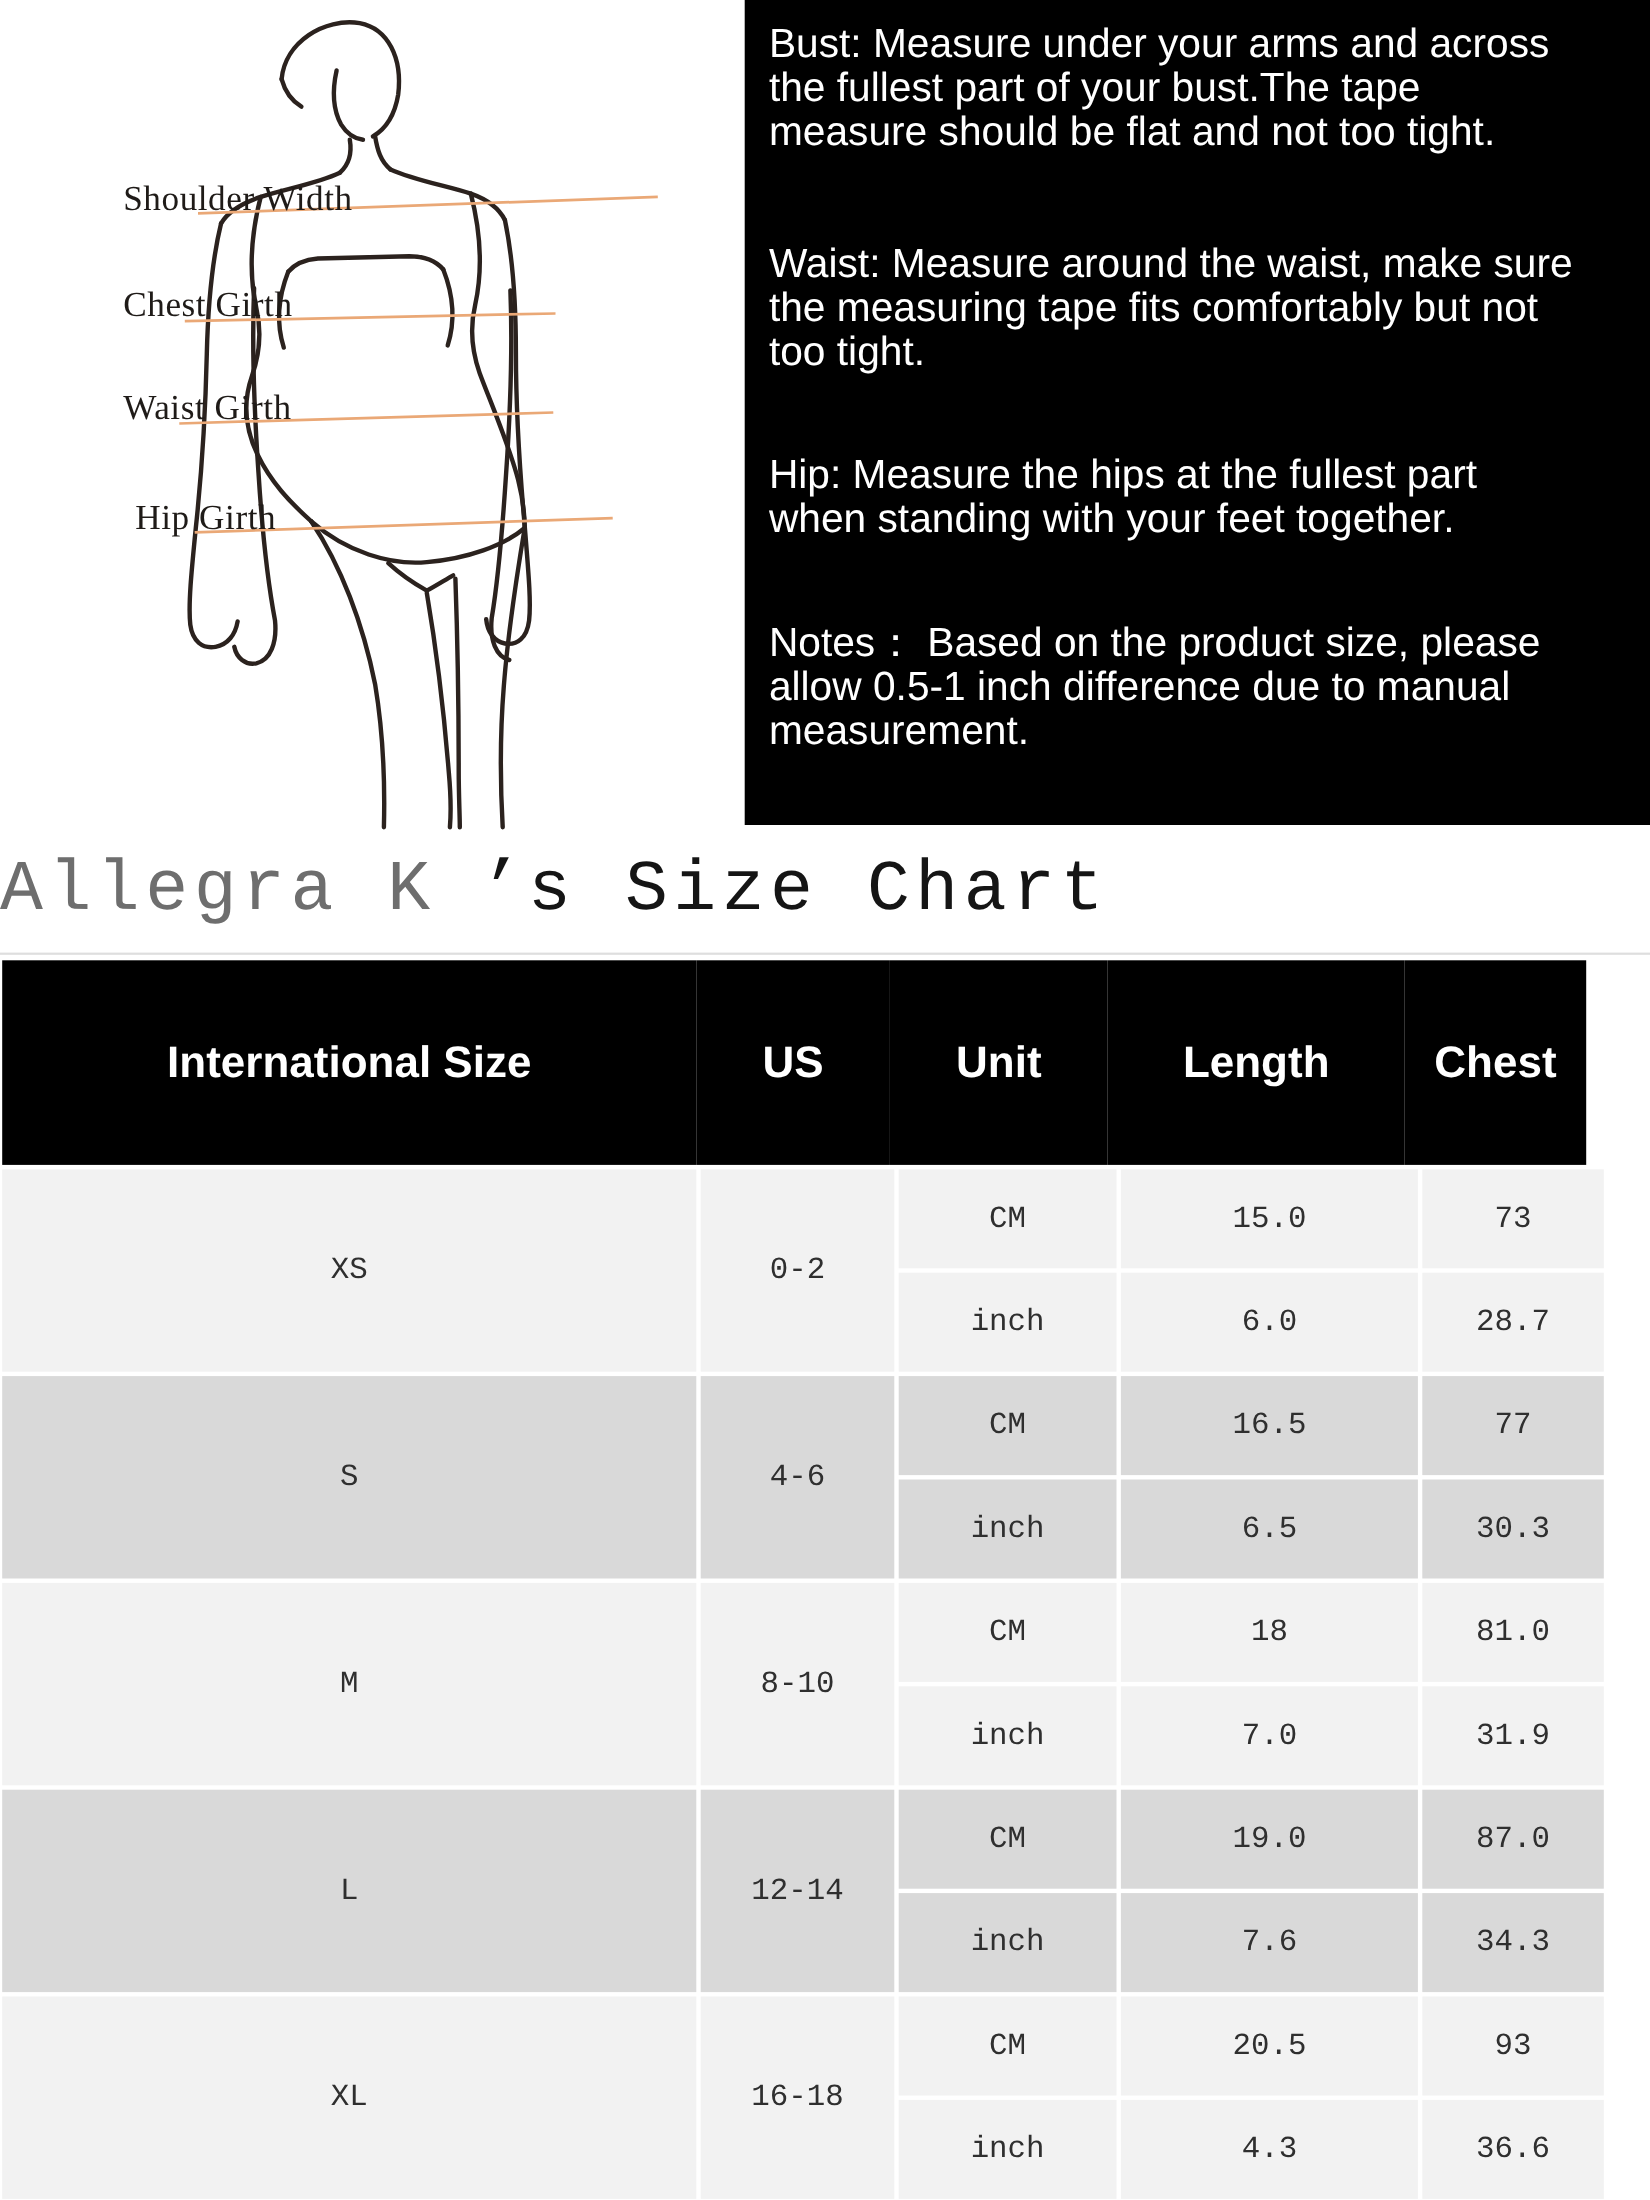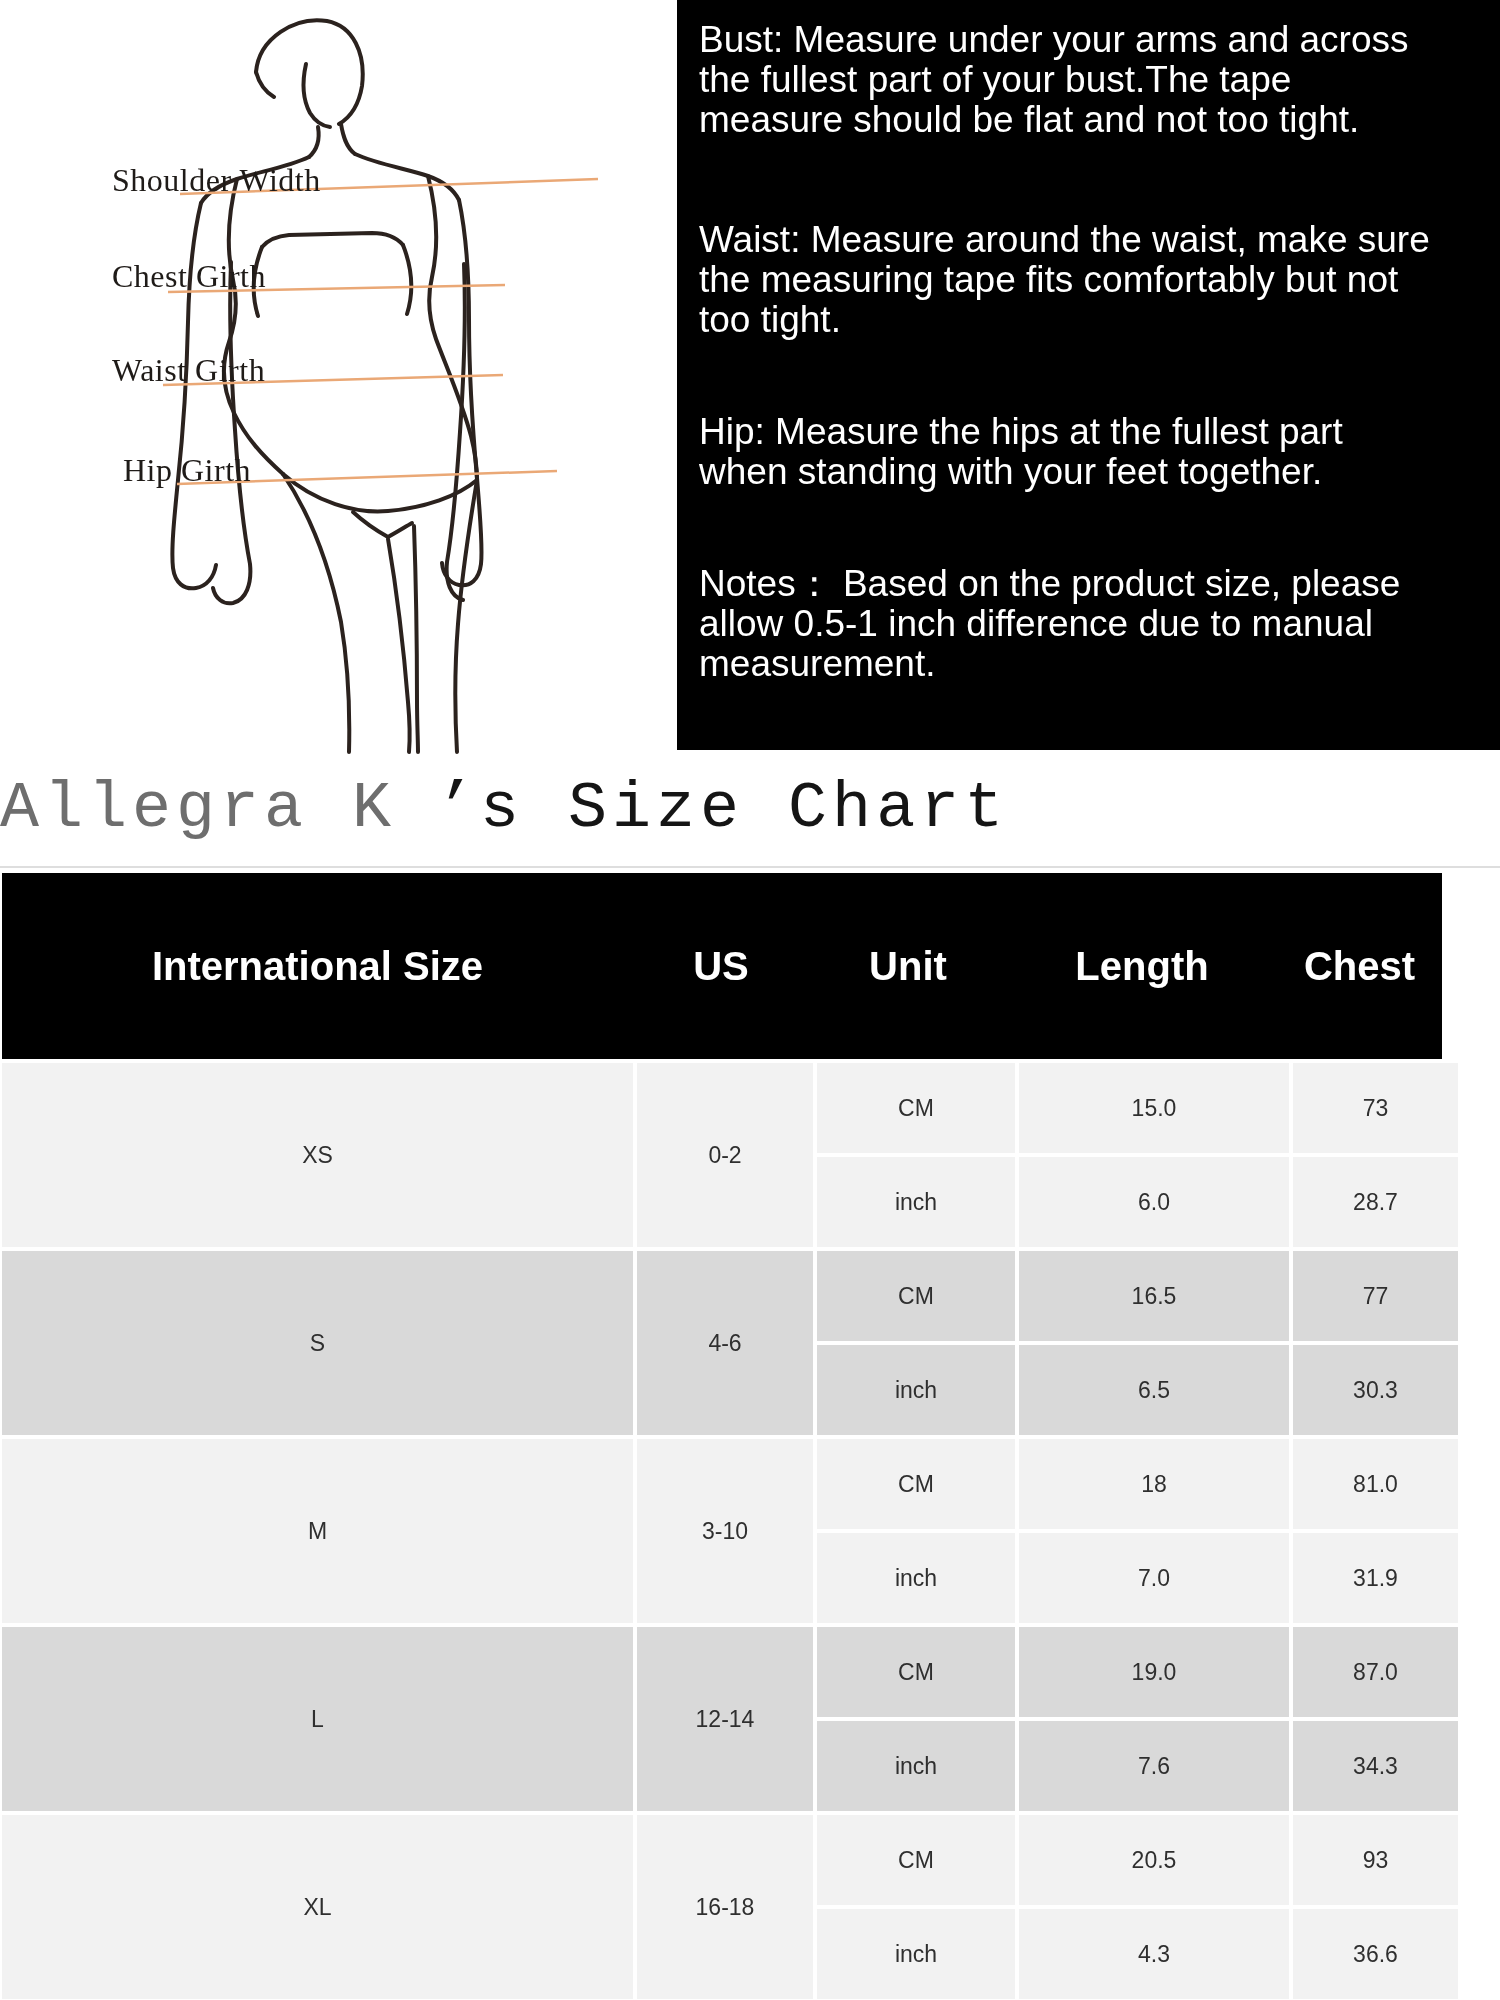--- a/index.html
+++ b/index.html
@@ -24,21 +24,21 @@
   .hcell{background:#000000;color:#ffffff;font-weight:bold;font-size:40px;
          display:flex;align-items:center;justify-content:center;}
   .block{display:flex;column-gap:4px;height:184px;margin-bottom:4px;}
   .block:last-child{margin-bottom:0;}
   .c-size{width:631px;}
   .c-us{width:176px;}
   .c-unit{width:198px;}
   .c-len{width:270px;}
   .c-chest{width:165px;}
   .cell{display:flex;align-items:center;justify-content:center;
-        font-size:23px;color:#2f2f2f;}
+        font-size:28px;color:#2f2f2f;font-family:Liberation Mono, monospace;}
   .light .cell{background:#f2f2f2;}
   .dark .cell{background:#d9d9d9;}
   .sub{display:flex;flex-direction:column;row-gap:4px;width:641px;}
   .subrow{display:flex;column-gap:4px;height:90px;}
 </style>
 </head>
 <body>
 
 <div class="canvas">
 
@@ -139,21 +139,21 @@
         <div class="subrow">
           <div class="cell c-unit">inch</div>
           <div class="cell c-len">6.5</div>
           <div class="cell c-chest">30.3</div>
         </div>
       </div>
     </div>
 
     <div class="block light">
       <div class="cell c-size">M</div>
-      <div class="cell c-us">3-10</div>
+      <div class="cell c-us">8-10</div>
       <div class="sub">
         <div class="subrow">
           <div class="cell c-unit">CM</div>
           <div class="cell c-len">18</div>
           <div class="cell c-chest">81.0</div>
         </div>
         <div class="subrow">
           <div class="cell c-unit">inch</div>
           <div class="cell c-len">7.0</div>
           <div class="cell c-chest">31.9</div>

